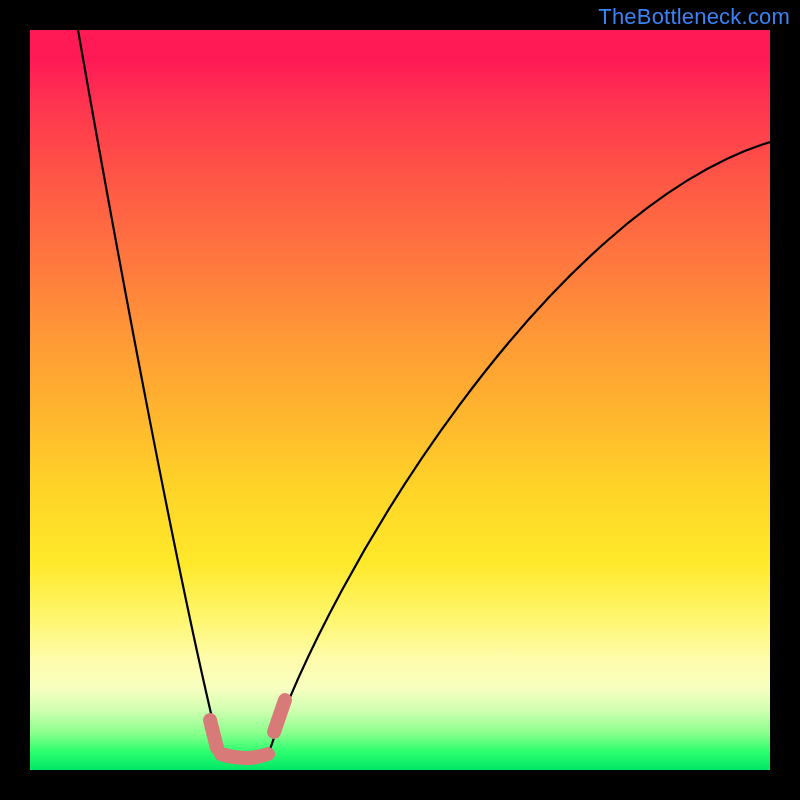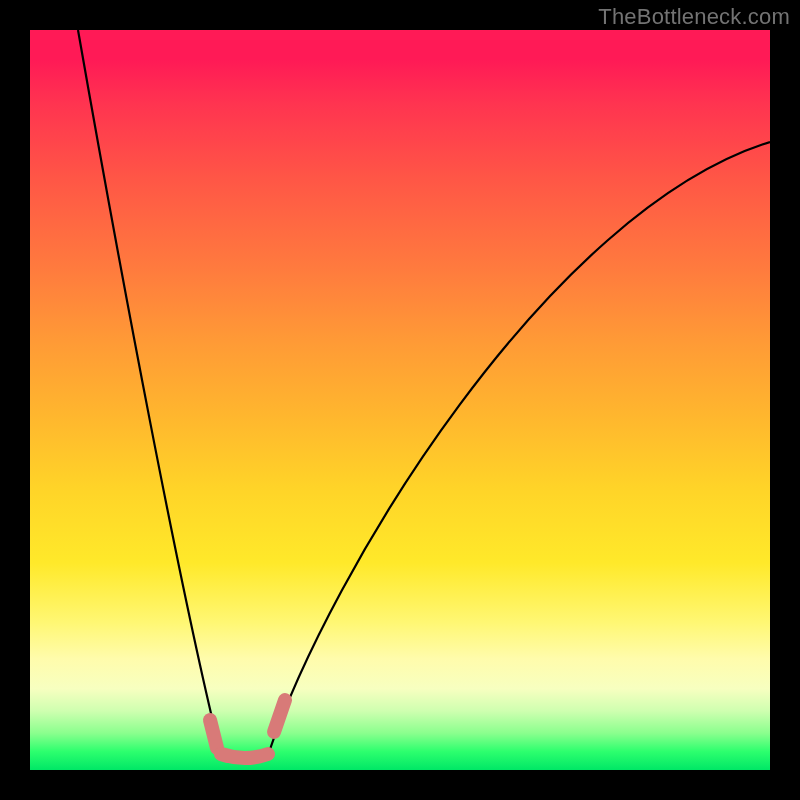--- a/index.html
+++ b/index.html
@@ -14,21 +14,21 @@
   .stage {
     position: relative;
     width: 800px;
     height: 800px;
     background: #000;
   }
   .watermark {
     position: absolute;
     top: 4px;
     right: 10px;
-    color: #737373;
+    color: #3b82f6;
     font-size: 22px;
     font-weight: 500;
     letter-spacing: 0.2px;
     z-index: 20;
   }
   .plot-area {
     position: absolute;
     left: 30px;
     top: 30px;
     width: 740px;

